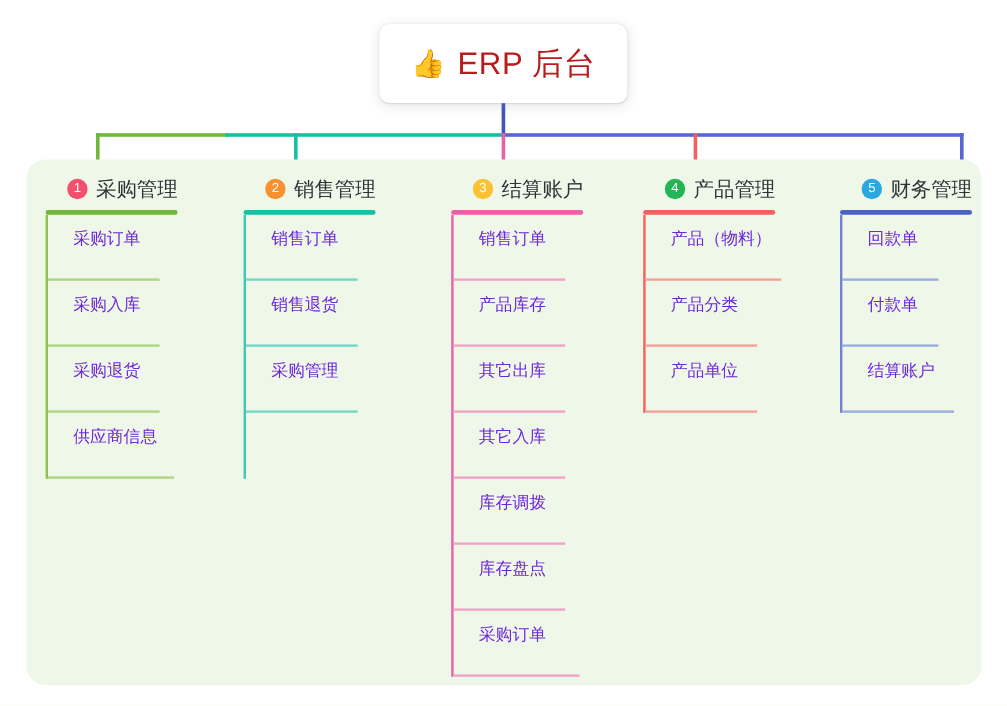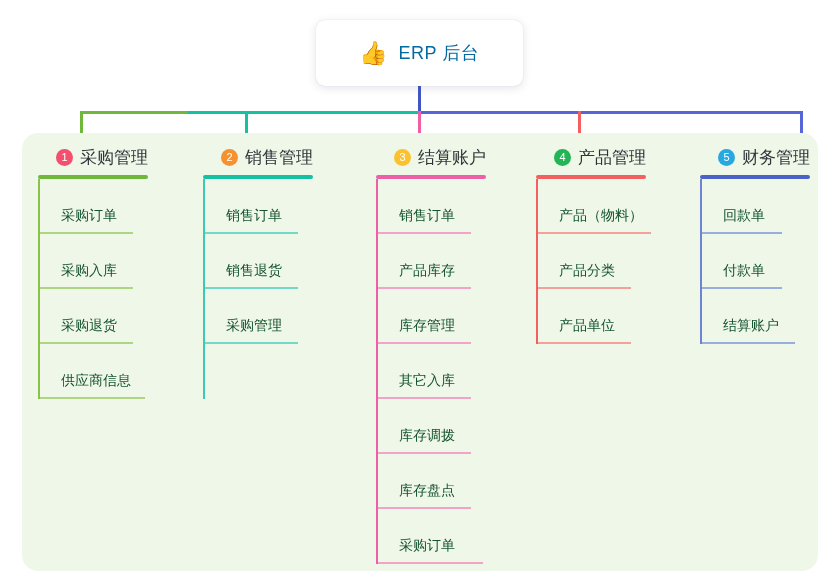--- a/index.html
+++ b/index.html
@@ -31,22 +31,22 @@
     justify-content: center;
     box-sizing: border-box;
   }
   #root-node .root-emoji {
     font-size: 23px;
     line-height: 1;
     margin-right: 10px;
     margin-top: 1px;
   }
   #root-node .root-label {
-    font-size: 18px;
-    color: #0369a1;
+    font-size: 26px;
+    color: #b91c1c;
     letter-spacing: 0.5px;
     white-space: nowrap;
   }
 
   
   .conn {
     position: absolute;
   }
 
   
@@ -106,23 +106,23 @@
     width: 2px;
   }
   .leaf {
     position: relative;
     height: 55px;
     box-sizing: border-box;
   }
   .leaf-label {
     position: absolute;
     left: 23px;
-    bottom: 9px;
+    bottom: 26px;
     font-size: 14px;
-    color: #14532d;
+    color: #6d28d9;
     white-space: nowrap;
   }
   .leaf-rule {
     position: absolute;
     left: 2px;
     bottom: 0;
     height: 2px;
   }
 </style>
 </head>
@@ -207,21 +207,21 @@
     <div class="spine" style="height:385px; background:#ed5fa7;"></div>
     <div class="leaf">
       <span class="leaf-label">销售订单</span>
       <div class="leaf-rule" style="width:93px; background:#f2a4c8;"></div>
     </div>
     <div class="leaf">
       <span class="leaf-label">产品库存</span>
       <div class="leaf-rule" style="width:93px; background:#f2a4c8;"></div>
     </div>
     <div class="leaf">
-      <span class="leaf-label">库存管理</span>
+      <span class="leaf-label">其它出库</span>
       <div class="leaf-rule" style="width:93px; background:#f2a4c8;"></div>
     </div>
     <div class="leaf">
       <span class="leaf-label">其它入库</span>
       <div class="leaf-rule" style="width:93px; background:#f2a4c8;"></div>
     </div>
     <div class="leaf">
       <span class="leaf-label">库存调拨</span>
       <div class="leaf-rule" style="width:93px; background:#f2a4c8;"></div>
     </div>

